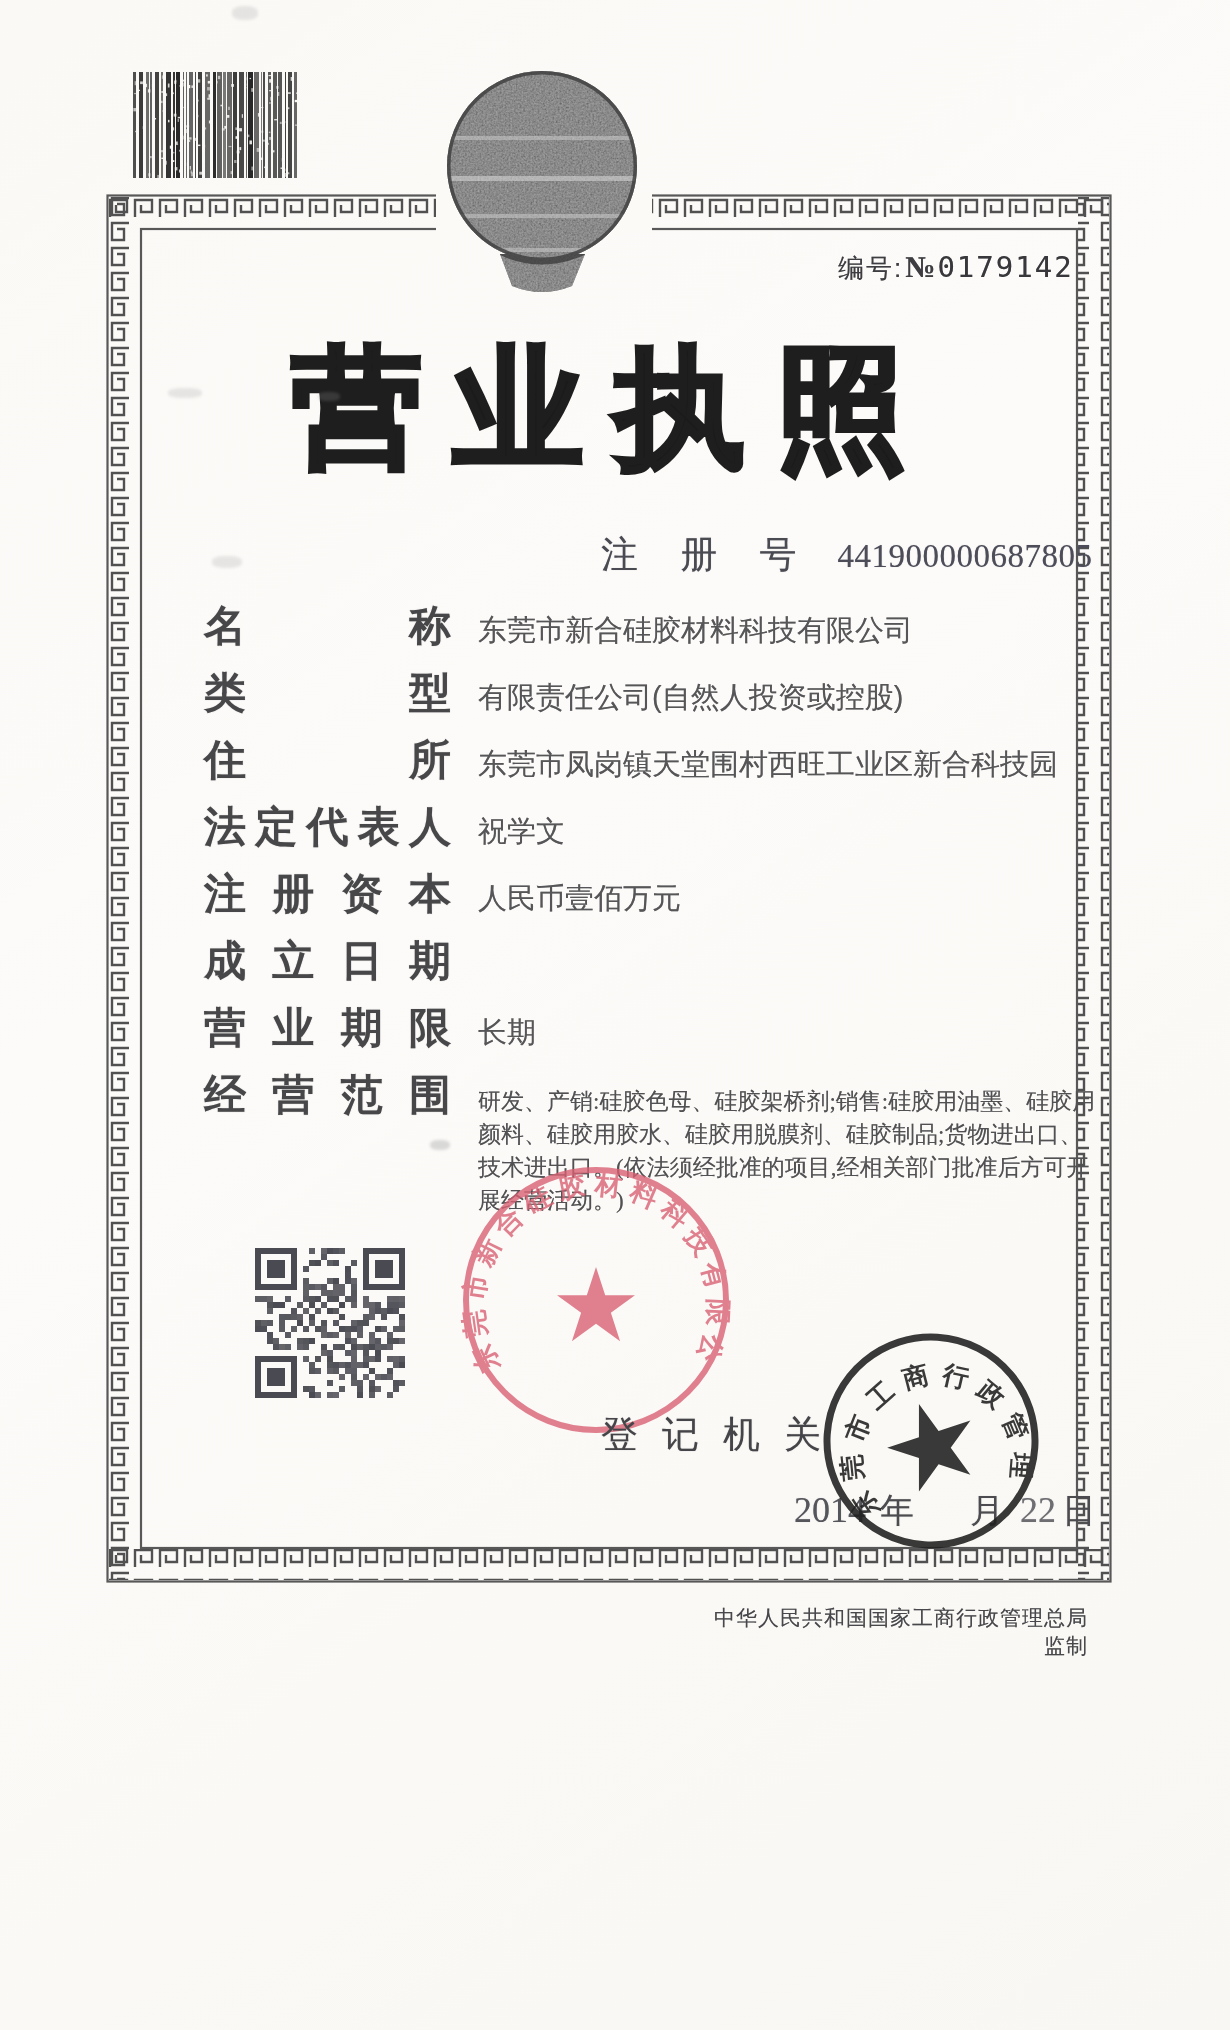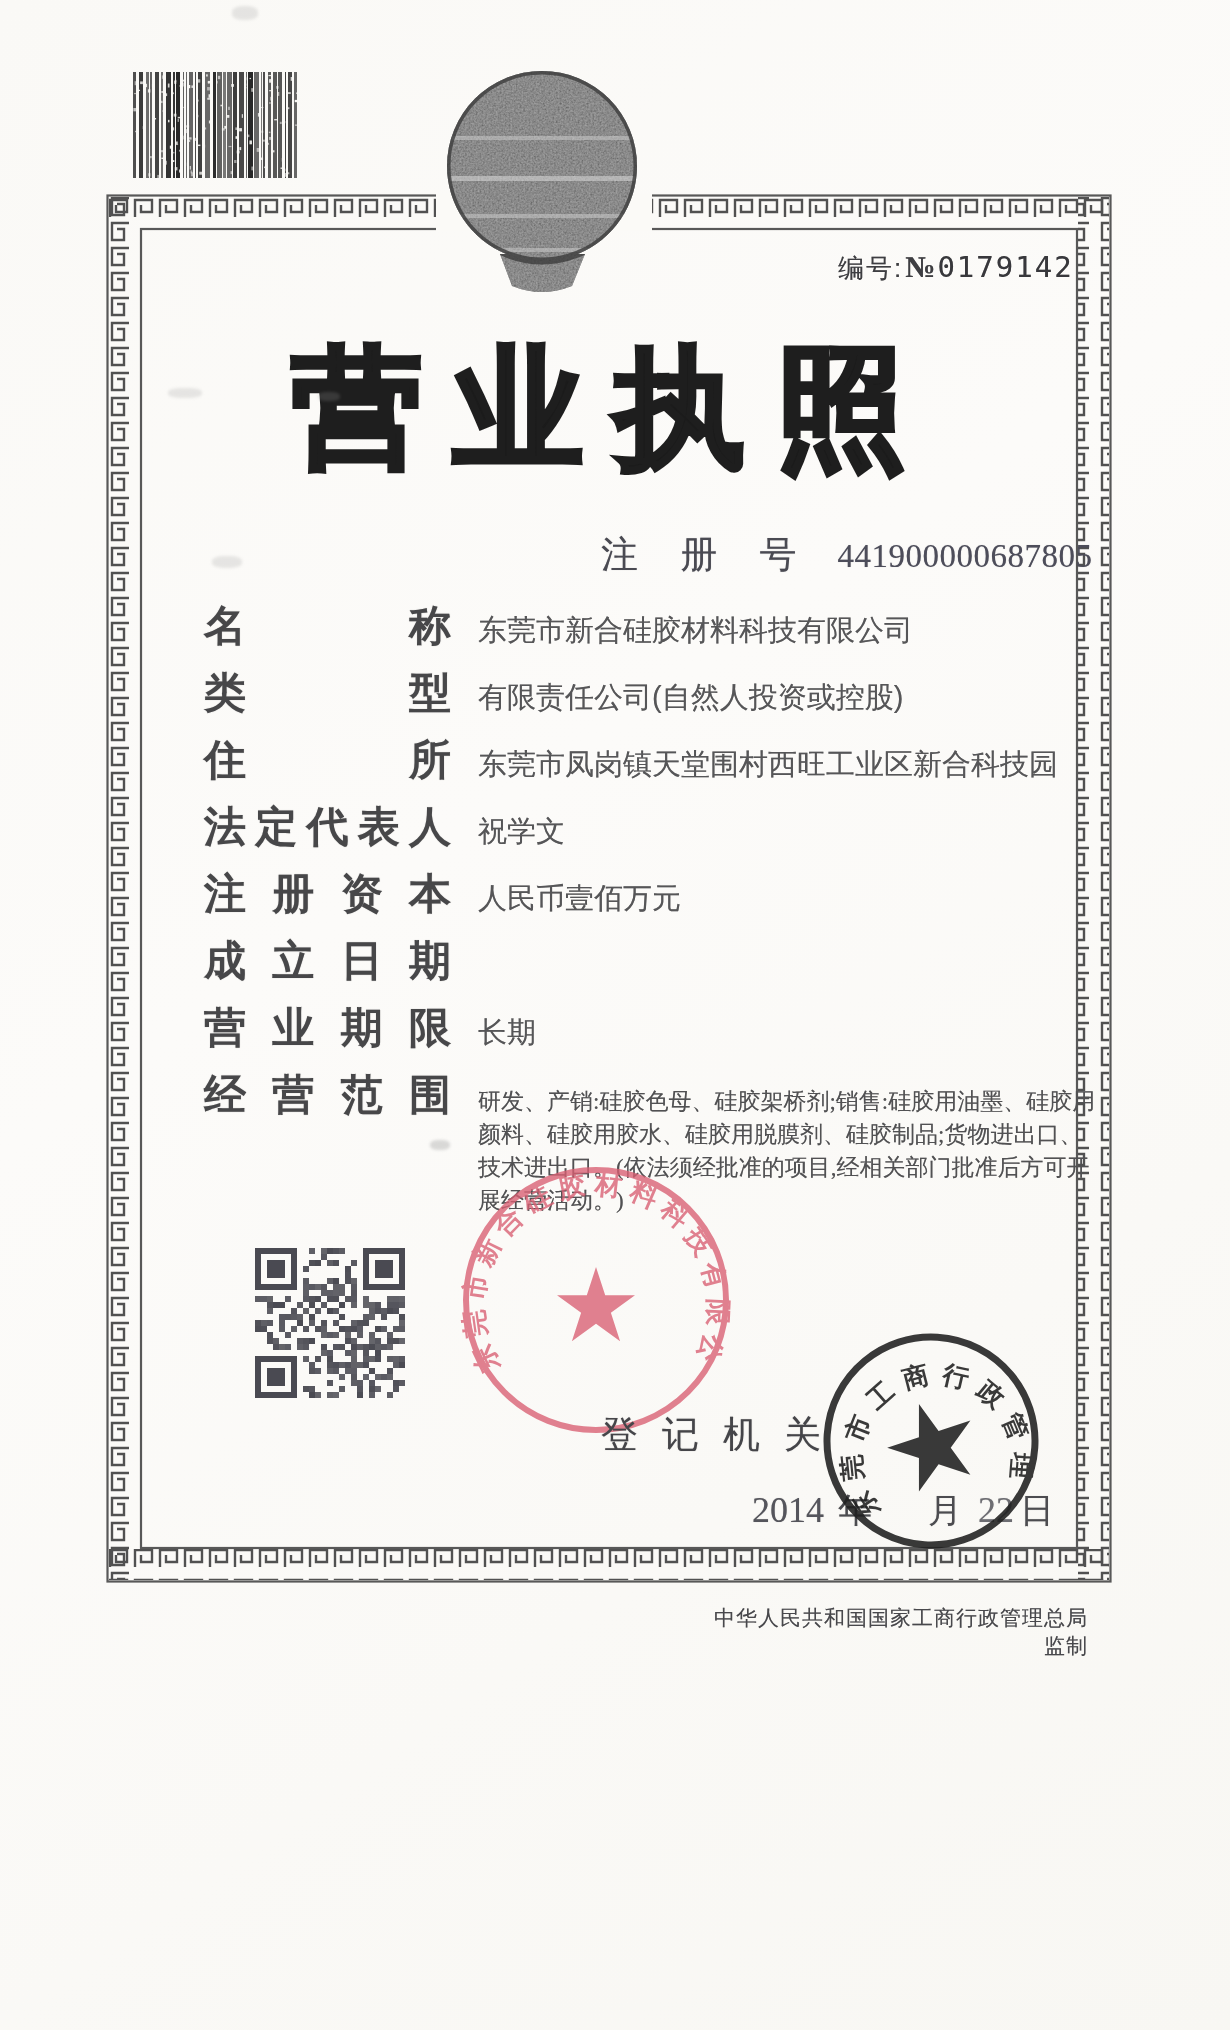--- a/index.html
+++ b/index.html
@@ -34,21 +34,21 @@
     font-size:42px; font-weight:600; color:#474749; text-shadow:0 0 1px rgba(60,60,60,.4);}
   .f-value{flex:1; padding-left:27px; font-size:29px; color:#565658; line-height:38px;
     text-shadow:0 0 .6px rgba(80,80,80,.5);}
   .f-row:last-child .f-value{font-size:23px; line-height:33px; padding-top:4px; width:630px; color:#515153;font-family:Liberation Serif, serif;}
   
   .registrar{left:601px; top:1410px; font-size:37px; letter-spacing:24px; color:#454549;
     font-weight:500; text-shadow:0 0 1px rgba(60,60,60,.4);}
   .dateline{left:752px; top:1488px; display:flex; align-items:baseline; font-size:36px;
     color:#4c4c50; font-family:"Liberation Serif",serif; text-shadow:0 0 .7px rgba(70,70,70,.5);}
   .dateline .u{font-family:"Liberation Sans",sans-serif; font-size:34px;}
-  .dateline .d{color:#55555c;}
+  .dateline .d{color:#55555c;margin-left:42px;}
   
   .footer-l{left:80px; top:1604px; font-size:21px; color:#4c4c50; letter-spacing:.5px;
     text-shadow:0 0 .6px rgba(80,80,80,.5);}
   .footer-r{left:700px; top:1604px; width:388px; text-align:right; font-size:21px; color:#48484c;
     letter-spacing:1px; text-shadow:0 0 .6px rgba(80,80,80,.5);}
   svg text{font-family:"Liberation Sans",sans-serif;}
 </style>
 </head>
 <body>
 

